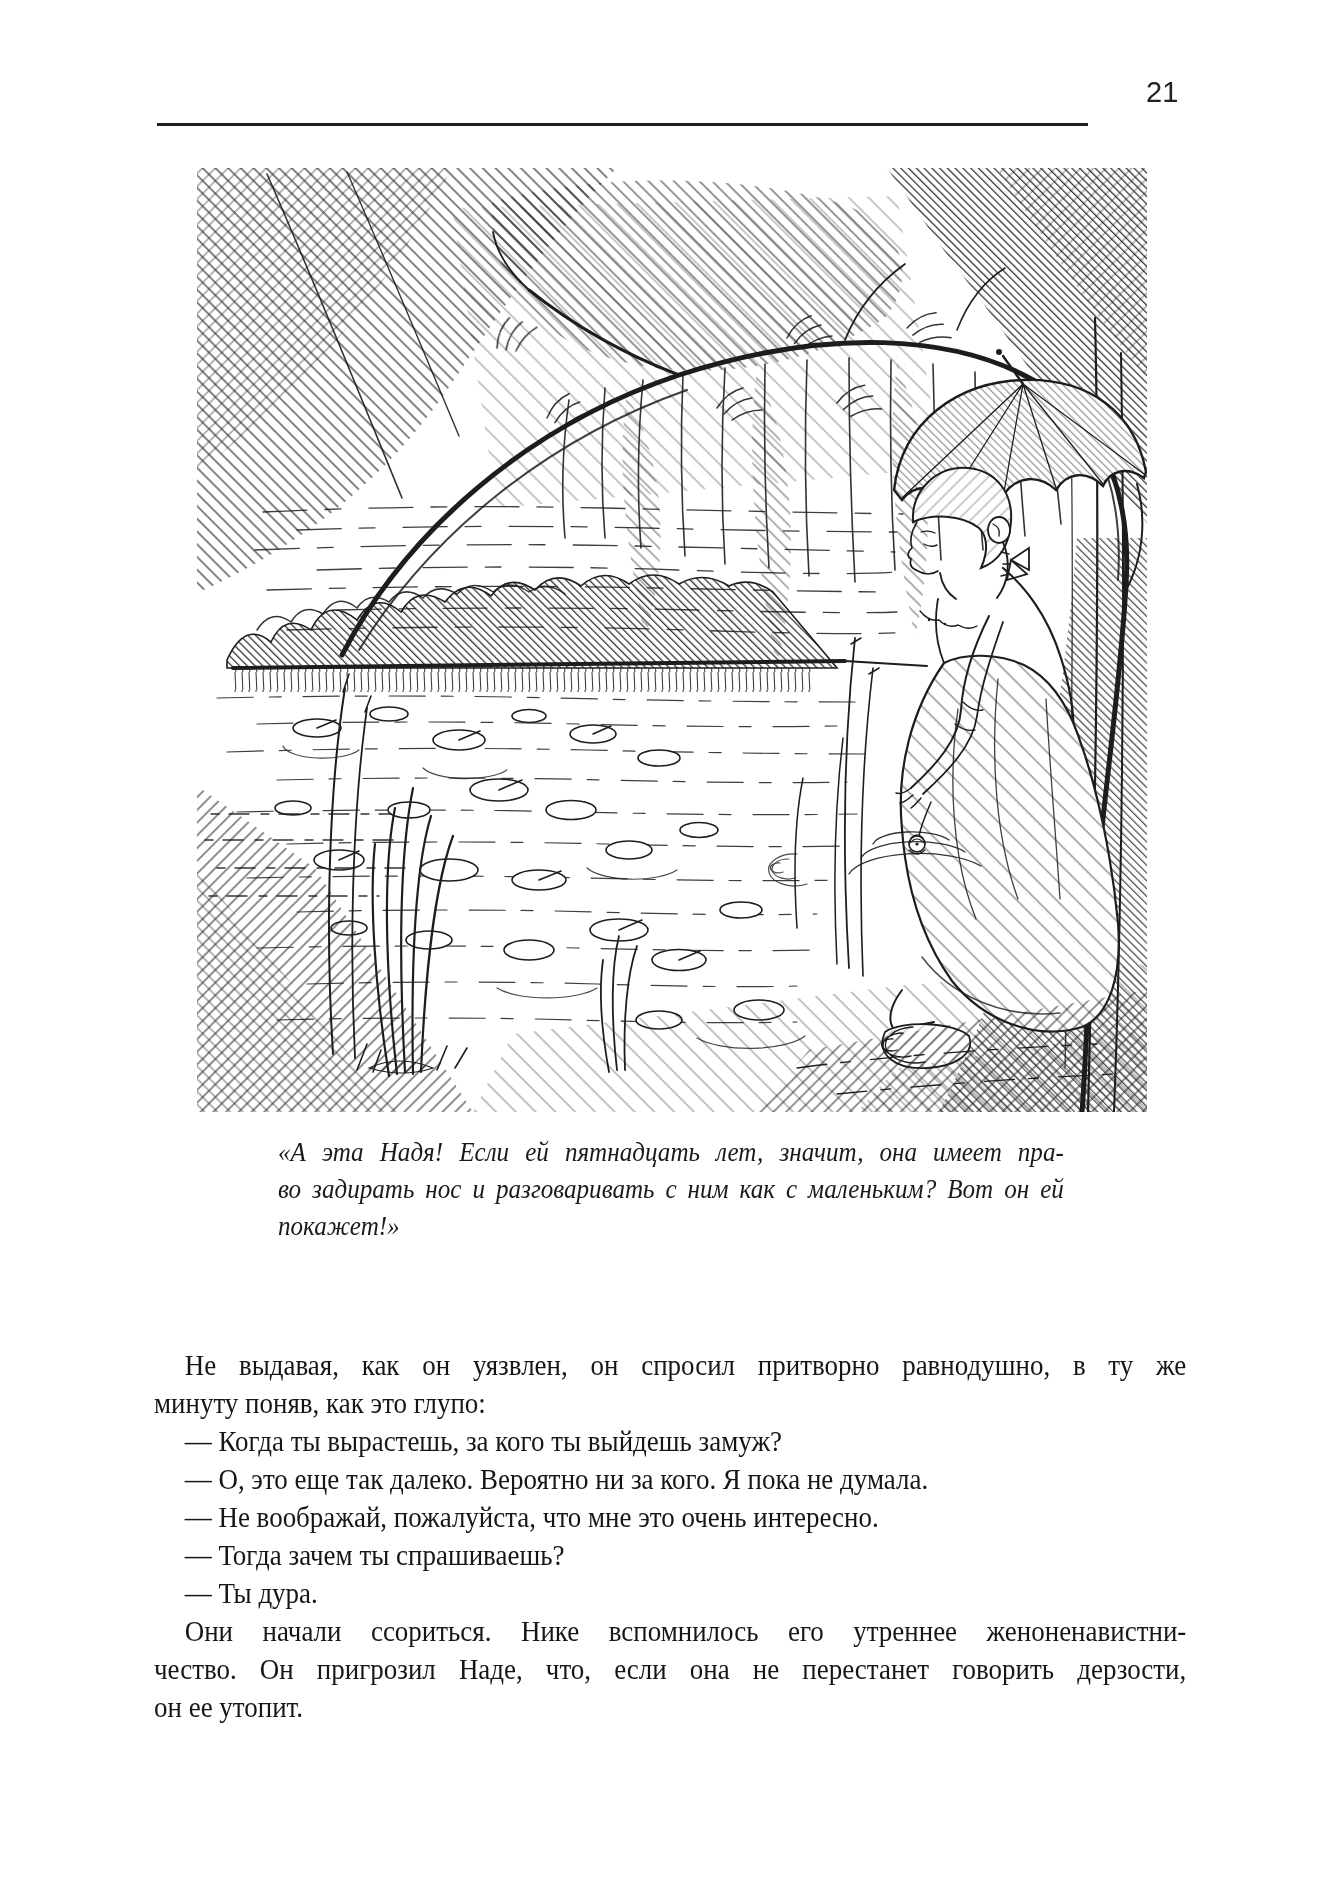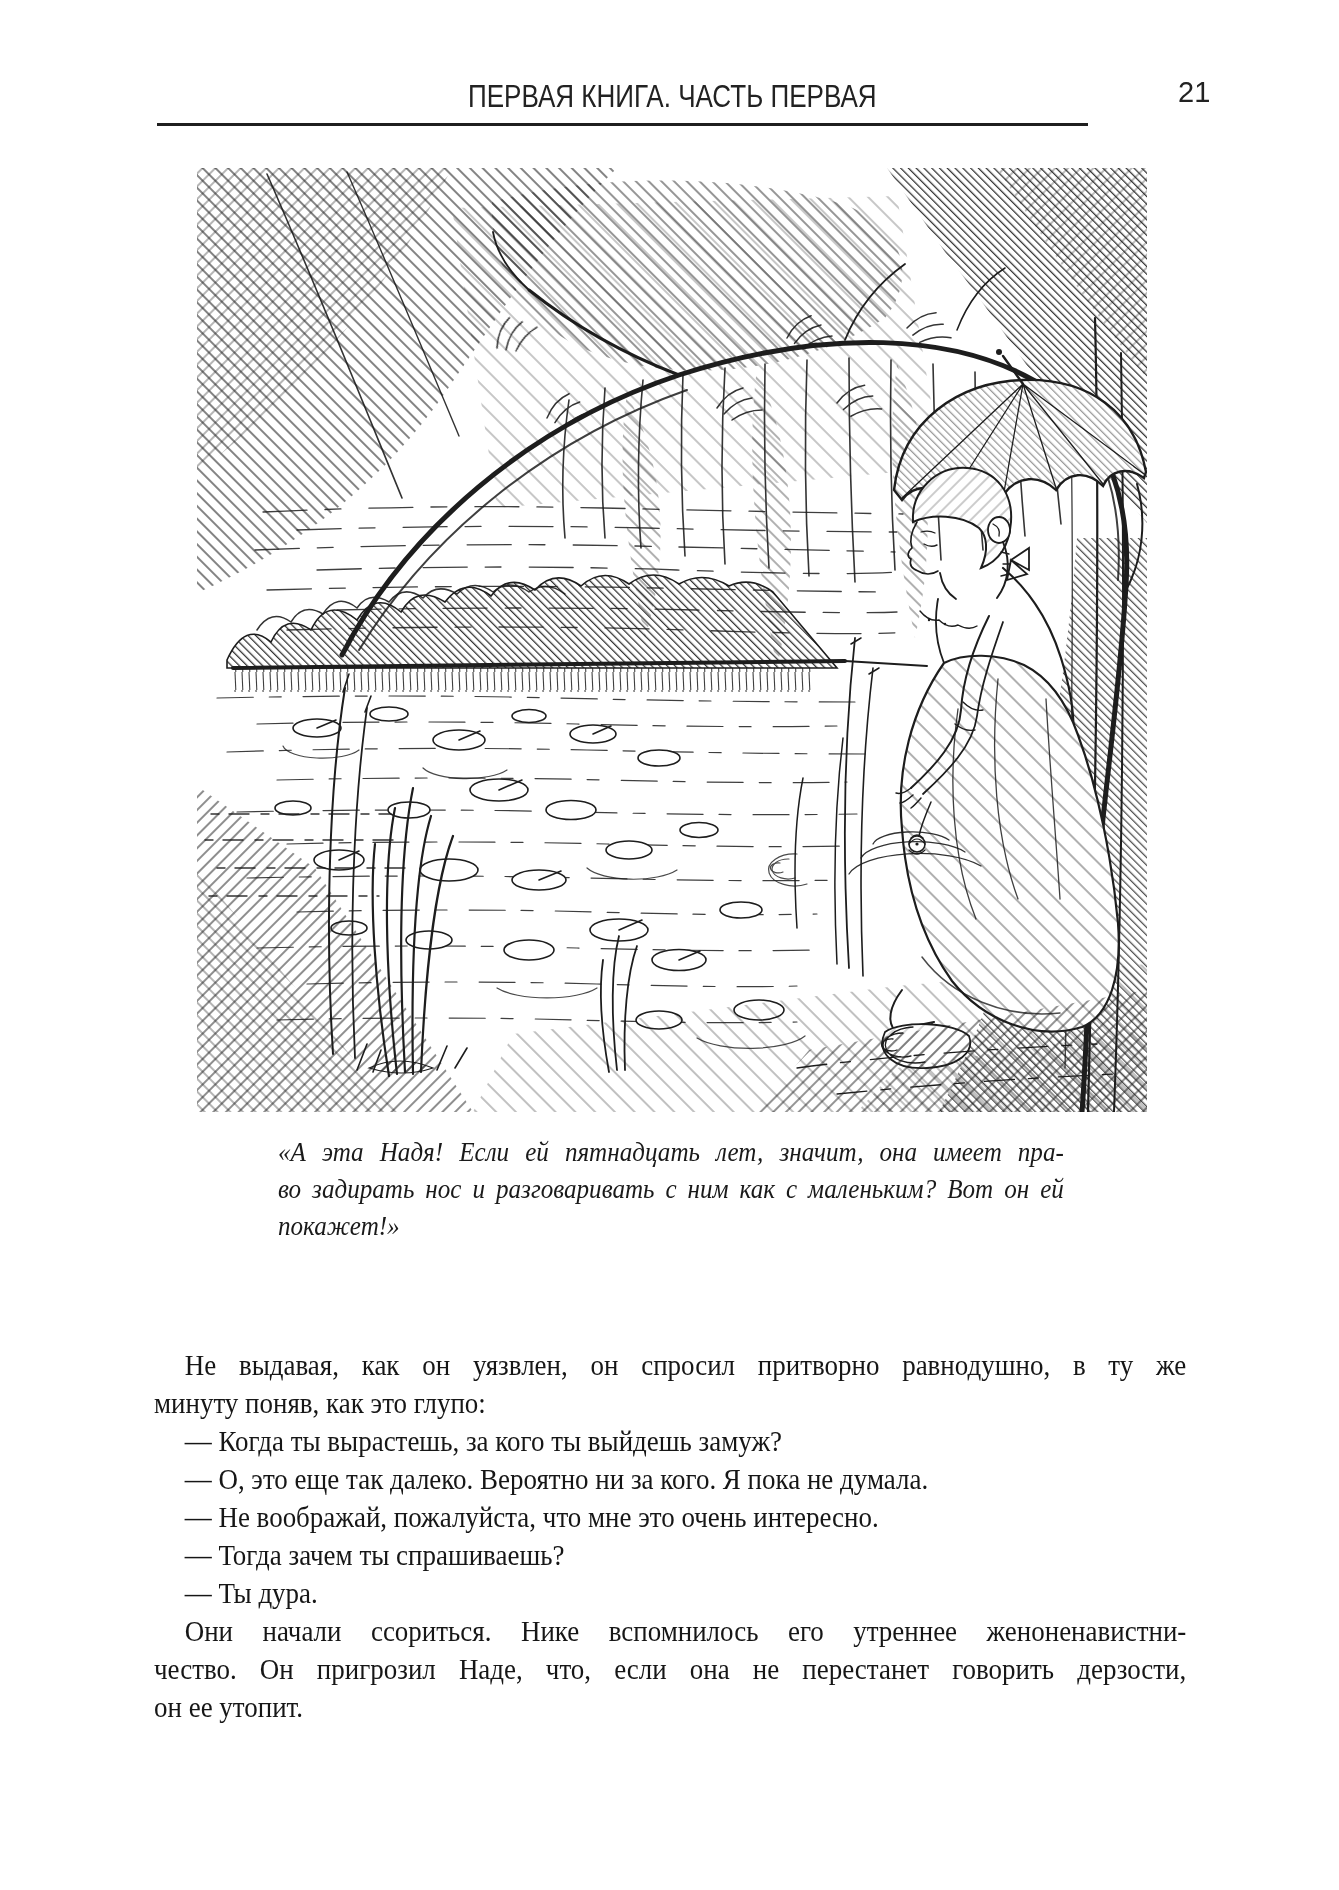--- a/index.html
+++ b/index.html
@@ -10,21 +10,21 @@
   }
   
   .header-title{
     position:absolute;top:80px;left:197px;width:950px;text-align:center;
     font-family:"Liberation Sans",sans-serif;font-size:31px;line-height:34px;
     color:#222;white-space:nowrap;
   }
   .header-title .cond{display:inline-block;transform:scaleX(.84);transform-origin:center;}
   .page-num{
     position:absolute;left:1146px;top:76px;width:60px;
-    font-family:"Liberation Sans",sans-serif;font-size:29px;color:#222;margin-left:32px;
+    font-family:"Liberation Sans",sans-serif;font-size:29px;color:#222;
   }
   .header-rule{position:absolute;left:157px;top:123px;width:931px;height:3px;background:#1f1f1f;}
   
   .illustration{position:absolute;left:197px;top:168px;width:950px;height:944px;}
   
   .caption{
     position:absolute;left:278px;top:1134px;width:845px;
     transform:scaleX(.93);transform-origin:left top;
     font-style:italic;font-size:27px;line-height:37px;color:#1a1a1a;
   }
@@ -38,23 +38,20 @@
   }
   .bl{height:38px;white-space:nowrap;}
   .bl.indent{text-indent:33px;}
   .bl.full{white-space:normal;text-align:justify;text-align-last:justify;text-justify:inter-word;}
 </style>
 </head>
 <body>
 
 <div class="page">
 
-  <div class="header-title">
-    <span class="cond">ПЕРВАЯ КНИГА. ЧАСТЬ ПЕРВАЯ</span>
-  </div>
   <div class="page-num">21</div>
   <div class="header-rule"></div>
 
   <svg class="illustration" viewBox="0 0 950 944" role="img" aria-label="Перьевой рисунок: девочка с зонтиком сидит на корточках у пруда под склонившейся ветвью дерева и тянется рукой к воде с кувшинками">
     <defs>
       <pattern id="pA" patternUnits="userSpaceOnUse" width="9" height="9" patternTransform="rotate(-45)">
         <line x1="4" y1="0" x2="4" y2="9" stroke="#1d1d1d" stroke-width="1.1"></line>
       </pattern>
       <pattern id="pB" patternUnits="userSpaceOnUse" width="5.5" height="5.5" patternTransform="rotate(-45)">
         <line x1="2.5" y1="0" x2="2.5" y2="5.5" stroke="#1d1d1d" stroke-width="1.15"></line>

